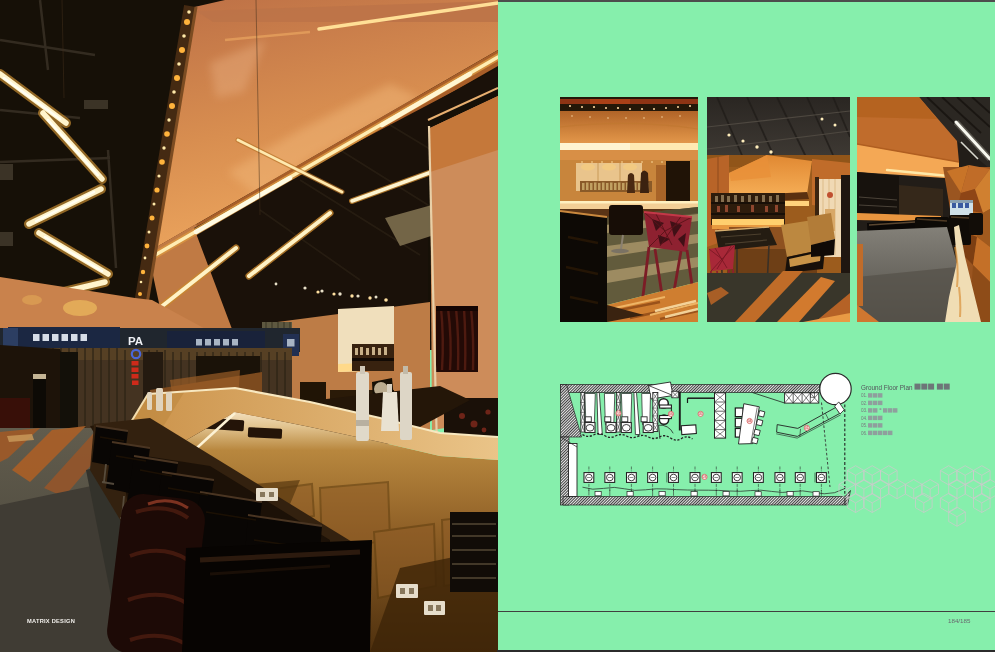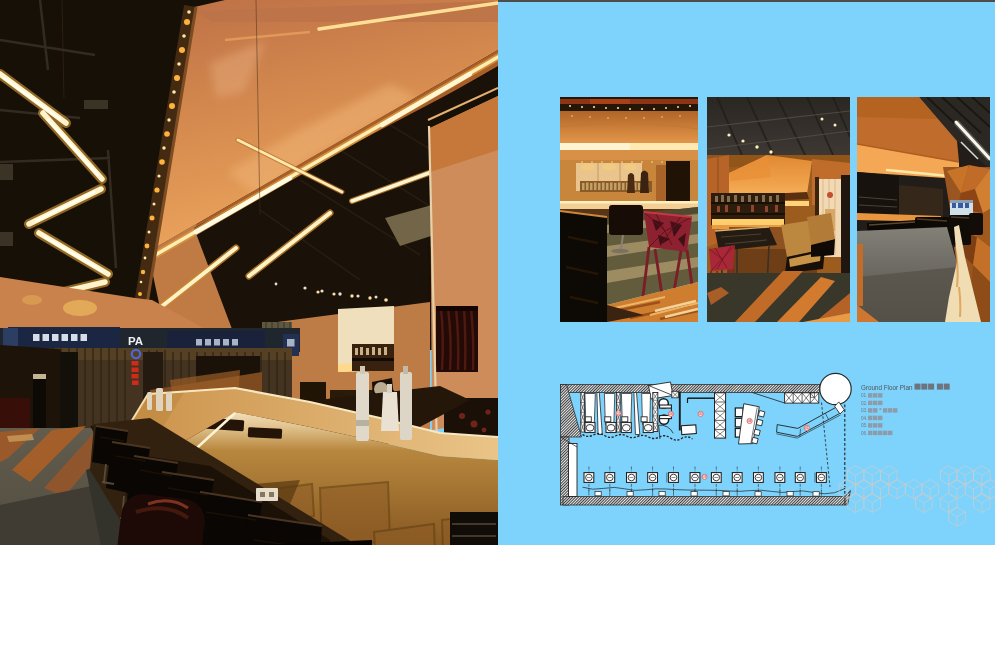--- a/index.html
+++ b/index.html
@@ -1,16 +1,16 @@
 <!DOCTYPE html>
 <html><head>
 <meta charset="utf-8">
 <style>
 html,body{margin:0;padding:0;background:#fff;}
-#page{position:relative;width:995px;height:545px;overflow:hidden;background:#7dd3fc;font-family:"Liberation Sans",sans-serif;}
+#page{position:relative;width:995px;height:652px;overflow:hidden;background:#86efac;font-family:"Liberation Sans",sans-serif;}
 #page svg{display:block;}
 .abs{position:absolute;}
 </style>
 </head>
 <body>
 <div id="page">
 
 <div class="abs" style="left:497px;top:0;width:498px;height:1.6px;background:#4d4d4d;"></div>
 
 <svg class="abs" style="left:0;top:0" width="498" height="652" viewBox="0 0 498 652">

